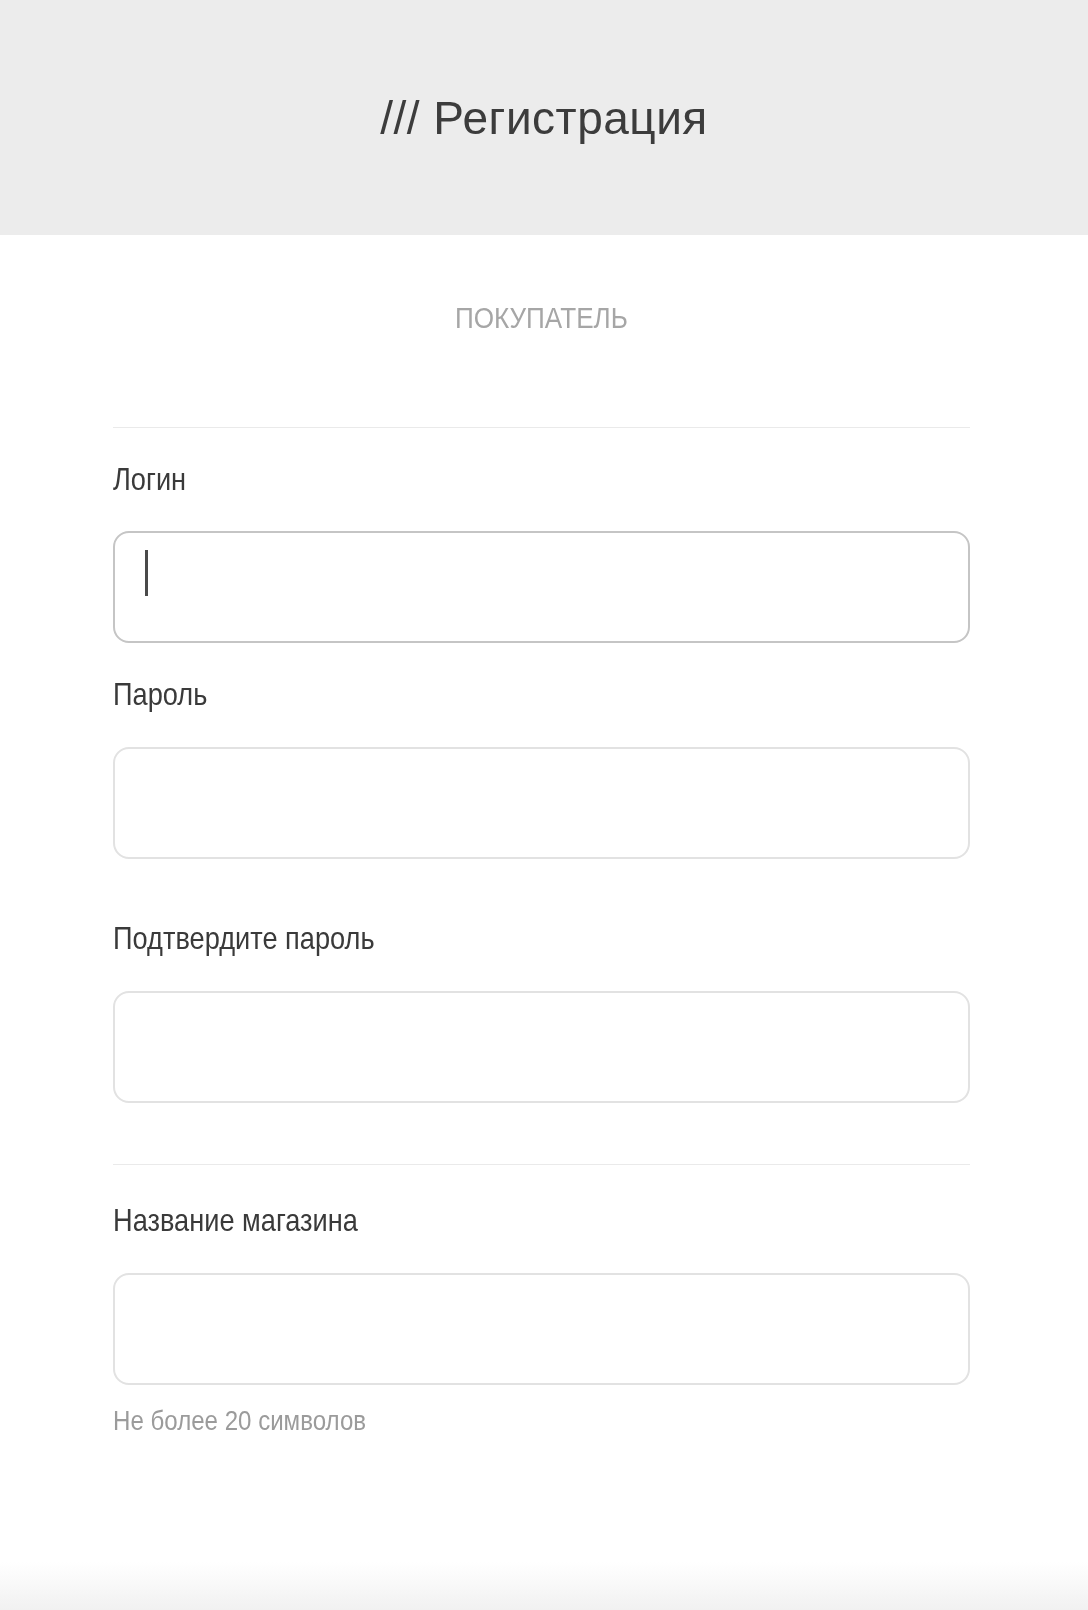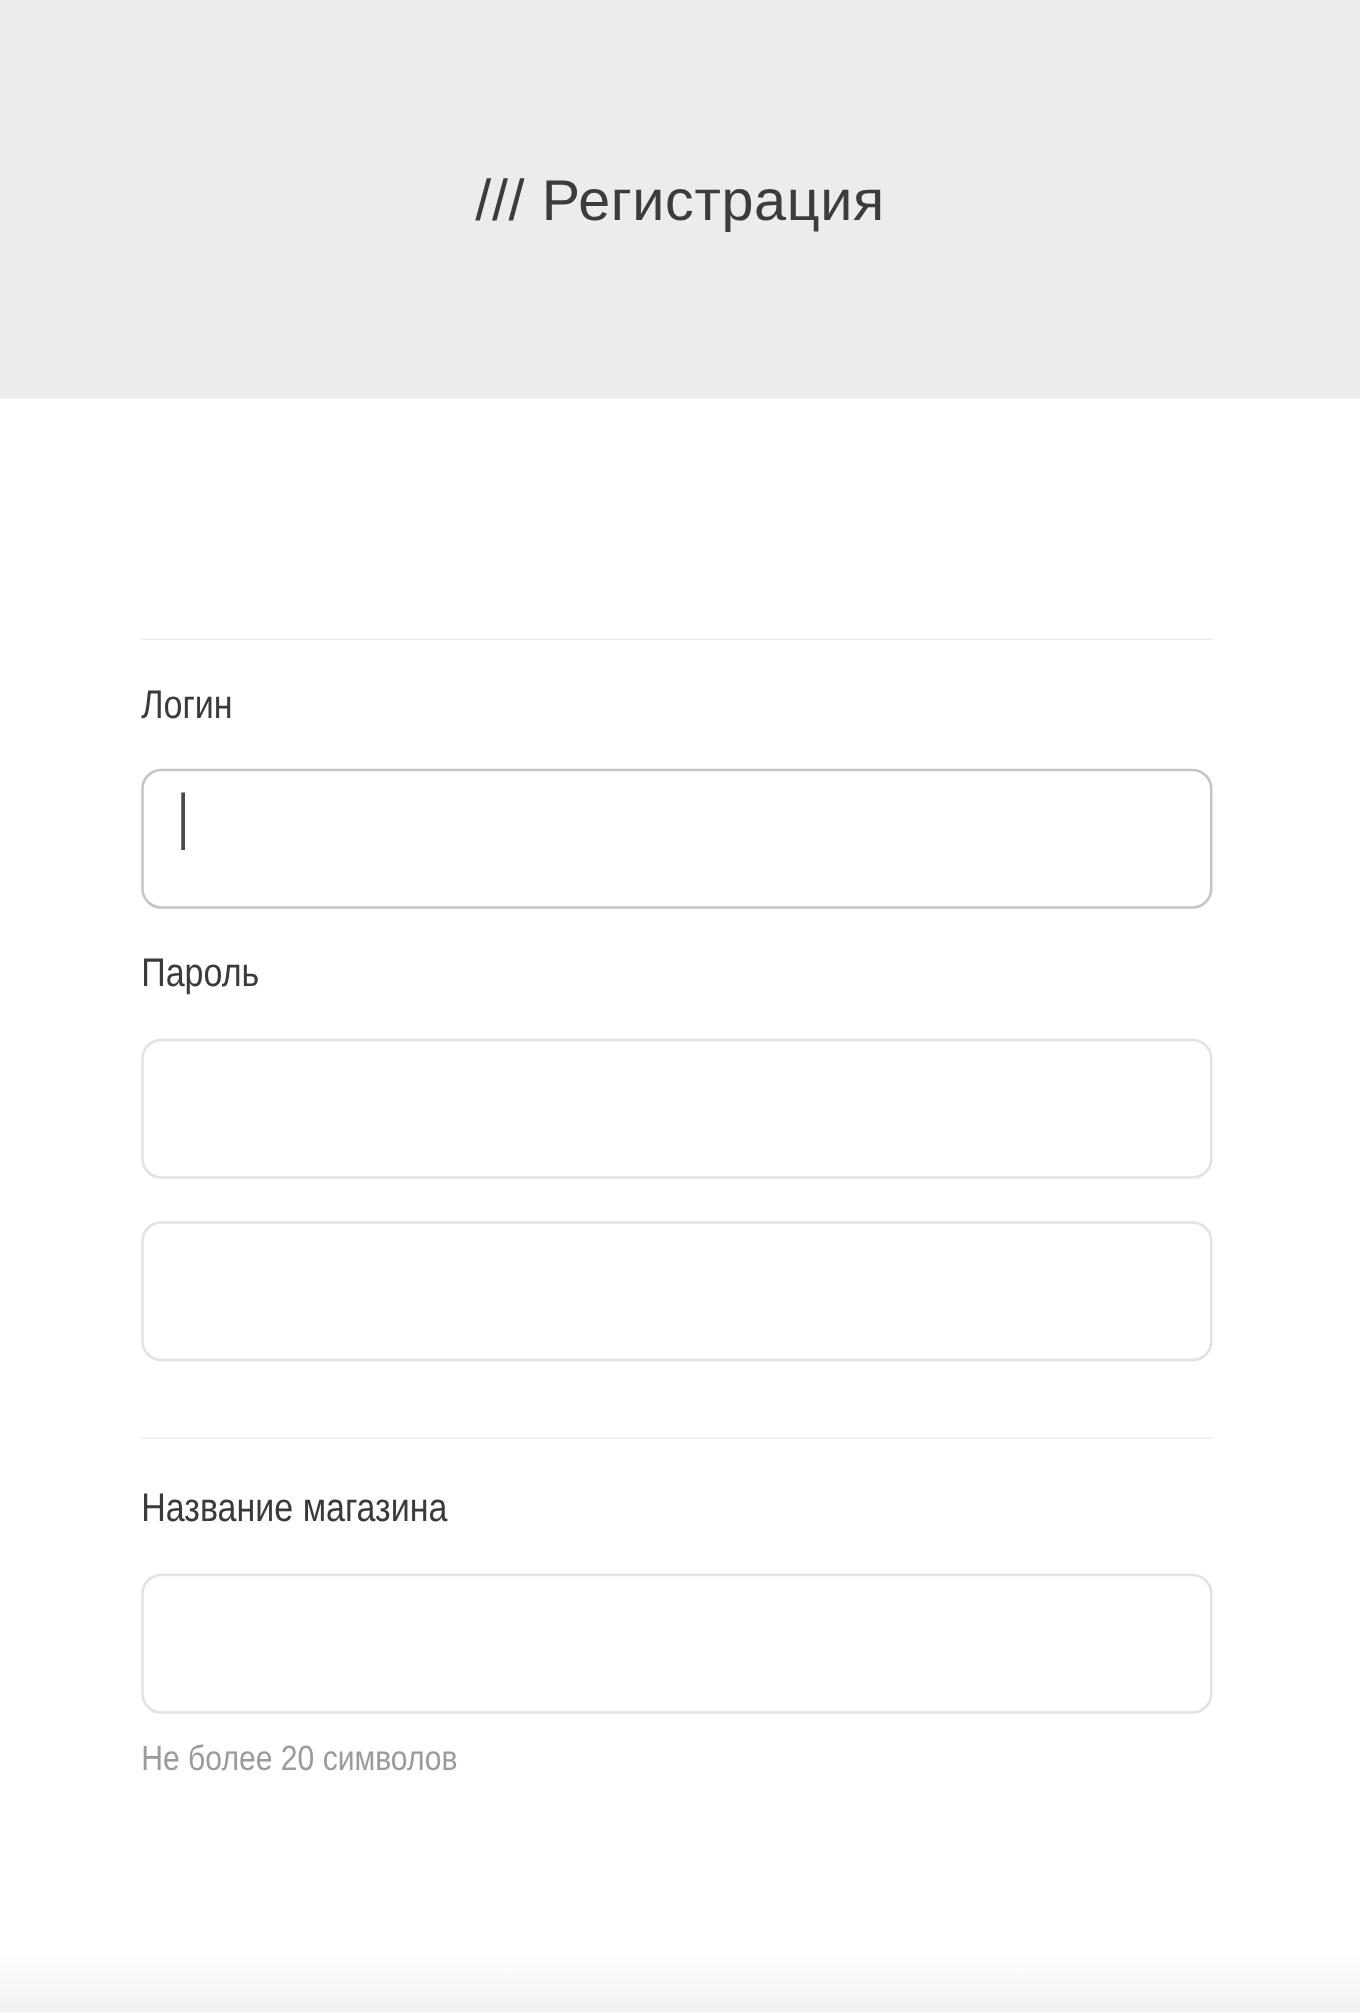--- a/index.html
+++ b/index.html
@@ -18,21 +18,21 @@
   }
   *{margin:0;padding:0;box-sizing:border-box;}
   html,body{width:1088px;height:1610px;overflow:hidden;}
   body{
     background:var(--page-bg);
     font-family:"Liberation Sans","DejaVu Sans",sans-serif;
     position:relative;
   }
   
   .header{
-    height:319px;
+    height:235px;
     background:var(--header-bg);
     display:flex;
     align-items:center;
     justify-content:center;
   }
   .page-title{
     font-size:46px;
     font-weight:400;
     color:var(--title);
     letter-spacing:0.5px;
@@ -148,39 +148,45 @@
 </head>
 <body>
 
 <div class="header">
   <div class="page-title">/// Регистрация</div>
 </div>
 
 <div class="content">
 
   <div class="tabs">
+    <div class="tab tab--inactive">
+      <span class="tab-label">ПОКУПАТЕЛЬ</span>
+    </div>
   </div>
 
   <div class="divider divider--top"></div>
 
   <label class="field-label lbl-1">
     <span class="label-text">Логин</span>
   </label>
   <div class="input-wrap input-wrap--first">
     <input class="text-input text-input--focused" type="text" value="" style="">
     <div class="caret"></div>
   </div>
 
   <label class="field-label lbl-2">
     <span class="label-text">Пароль</span>
   </label>
   <div class="input-wrap">
     <input class="text-input" type="password" value="" style="">
   </div>
 
+  <label class="field-label lbl-3">
+    <span class="label-text">Подтвердите пароль</span>
+  </label>
   <div class="input-wrap">
     <input class="text-input" type="password" value="" style="">
   </div>
 
   <div class="divider divider--mid"></div>
 
   <label class="field-label lbl-4">
     <span class="label-text">Название магазина</span>
   </label>
   <div class="input-wrap">

